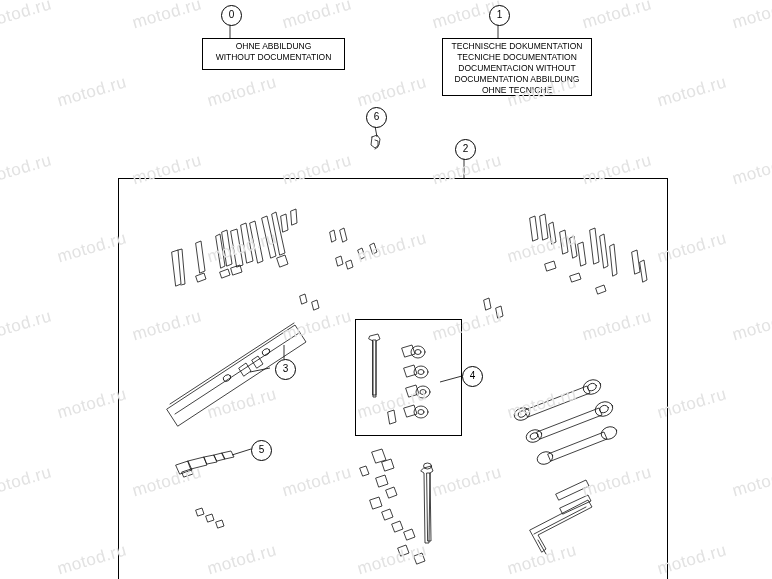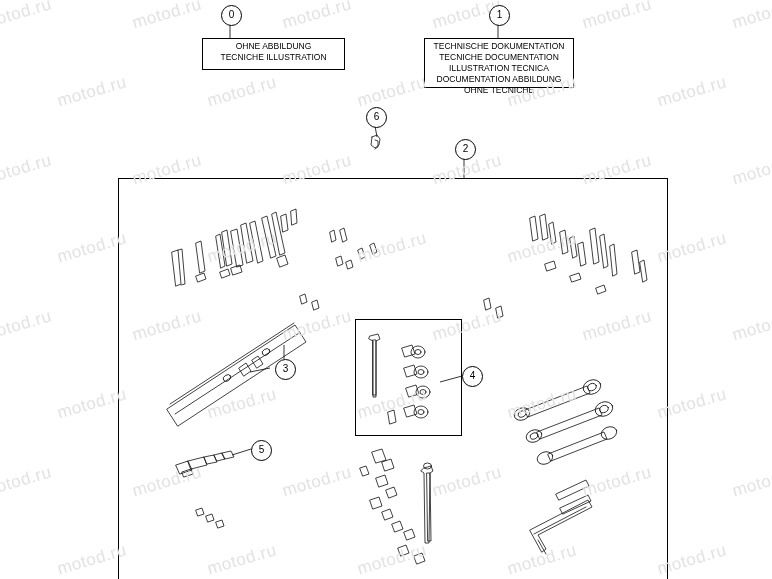--- a/index.html
+++ b/index.html
@@ -278,27 +278,27 @@
 
       <path d="M300 296 l5 -2 2 8 -5 2z"></path>
       <path d="M312 302 l5 -2 2 8 -5 2z"></path>
       <path d="M484 300 l5 -2 2 10 -5 2z"></path>
       <path d="M496 308 l5 -2 2 10 -5 2z"></path>
     </g>
   </svg>
 
   <div class="label-box" style="left:166px; top:38px; width:143px; height:32px;margin-left:36px;">
     <span class="ln">OHNE ABBILDUNG</span>
-    <span class="ln">TECNICHE ILLUSTRATION</span>
+    <span class="ln">WITHOUT DOCUMENTATION</span>
   </div>
 
-  <div class="label-box" style="left:424px; top:38px; width:150px; height:50px;">
+  <div class="label-box" style="left:442px; top:38px; width:150px; height:58px;">
     <span class="ln">TECHNISCHE DOKUMENTATION</span>
     <span class="ln">TECNICHE DOCUMENTATION</span>
-    <span class="ln">ILLUSTRATION TECNICA</span>
+    <span class="ln">DOCUMENTACION WITHOUT</span>
     <span class="ln">DOCUMENTATION ABBILDUNG</span>
     <span class="ln">OHNE TECNICHE</span>
   </div>
 
   <div class="callout" style="left:221px; top:5px;">0</div>
   <div class="callout" style="left:489px; top:5px;">1</div>
   <div class="callout" style="left:366px; top:107px;">6</div>
   <div class="callout" style="left:455px; top:139px;">2</div>
   <div class="callout" style="left:275px; top:359px;">3</div>
   <div class="callout" style="left:462px; top:366px;">4</div>

